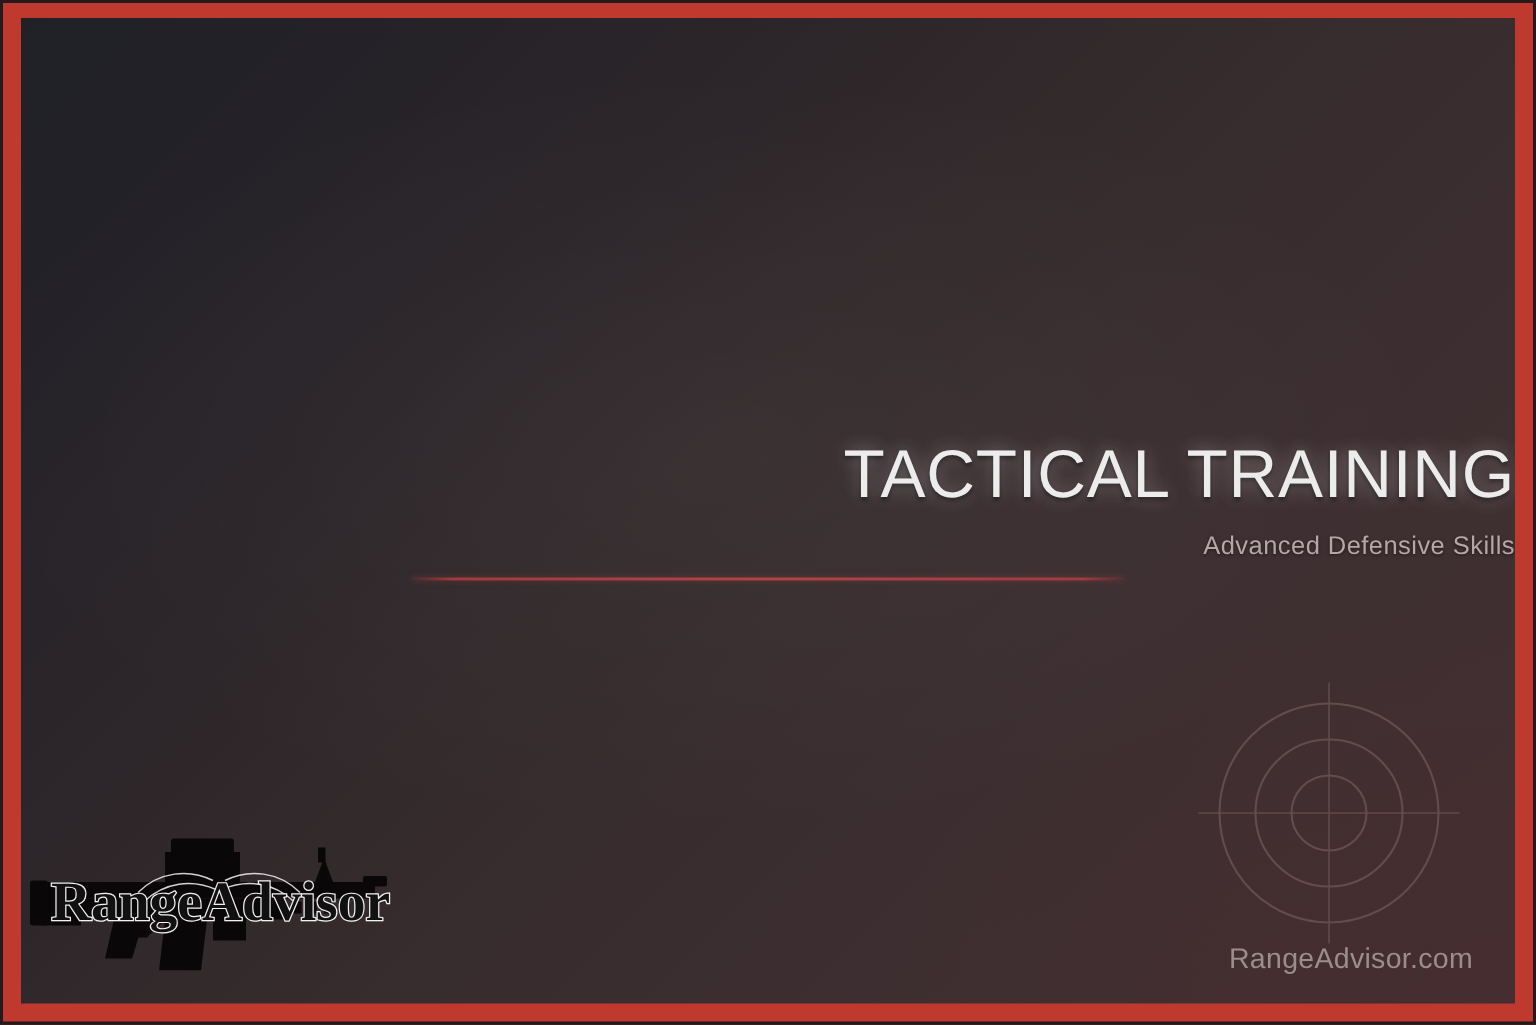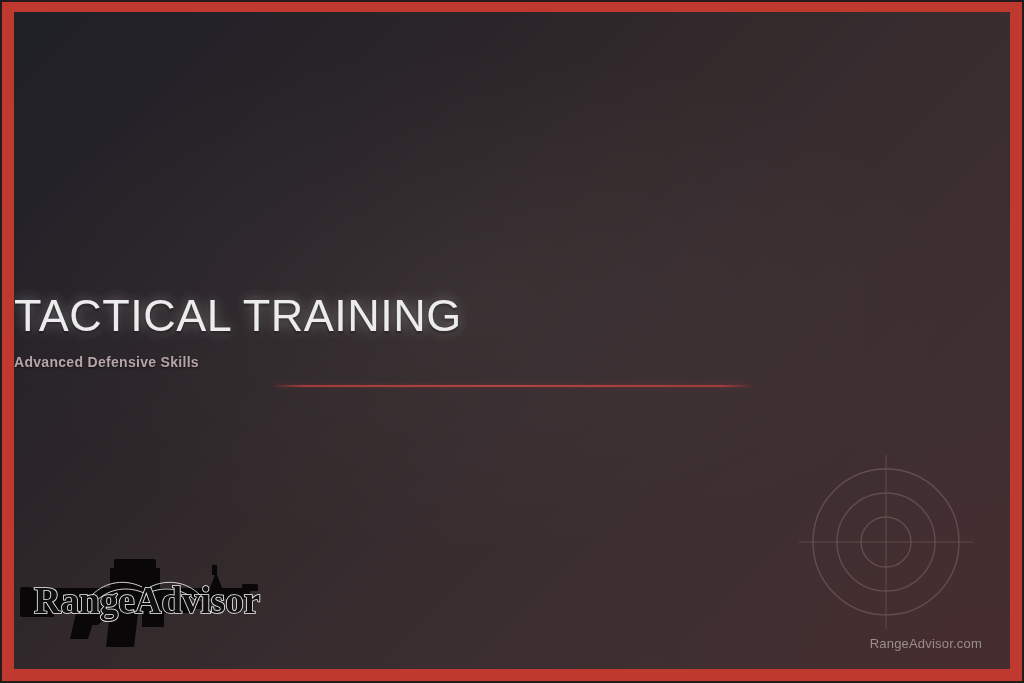--- a/index.html
+++ b/index.html
@@ -59,37 +59,37 @@
       radial-gradient(ellipse 60% 60% at 100% 100%, rgba(80,40,42,0.30), rgba(0,0,0,0) 70%);
     pointer-events: none;
   }
 
   
   .title-block {
     position: absolute;
     left: 0;
     top: 280px;
     width: 996px;
-    text-align: left;
+    text-align: right;
   }
   .slide-title {
     font-size: 45px;
     font-weight: 400;
     letter-spacing: 0.5px;
     color: #ececec;
     line-height: 1.06;
     margin: 0;
     text-shadow:
       0 0 12px rgba(255,255,255,0.30),
       0 0 26px rgba(255,255,255,0.12),
       0 2px 3px rgba(0,0,0,0.55);
   }
   .slide-subtitle {
-    font-size: 14px;
-    font-weight: 700;
+    font-size: 17px;
+    font-weight: 400;
     color: #b7a6a8;
     letter-spacing: 0.3px;
     margin: 14px 0 0 0;
     text-shadow: 0 1px 2px rgba(0,0,0,0.5);
   }
   .accent-rule {
     position: absolute;
     left: 260px;
     top: 373px;
     width: 476px;
@@ -111,21 +111,21 @@
     width: 200px;
     height: 200px;
     opacity: 0.85;
   }
 
   
   .footer-url {
     position: absolute;
     right: 28px;
     bottom: 18px;
-    font-size: 13px;
+    font-size: 19px;
     color: #9b8c8e;
     letter-spacing: 0.2px;
   }
 
   
   .logo-wrap {
     position: absolute;
     left: 0;
     bottom: 22px;
     width: 266px;

